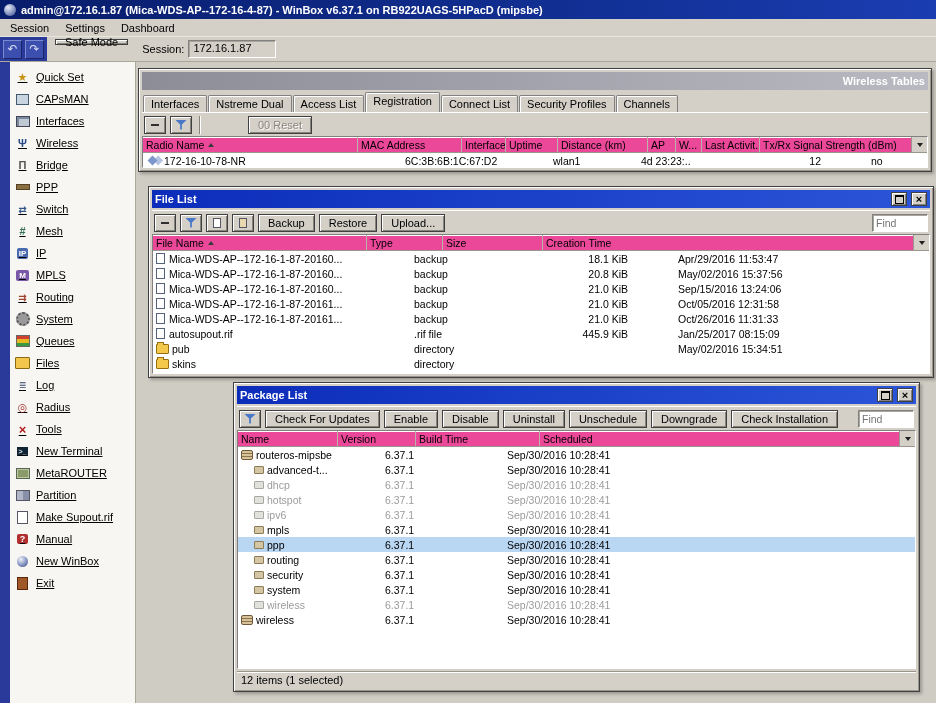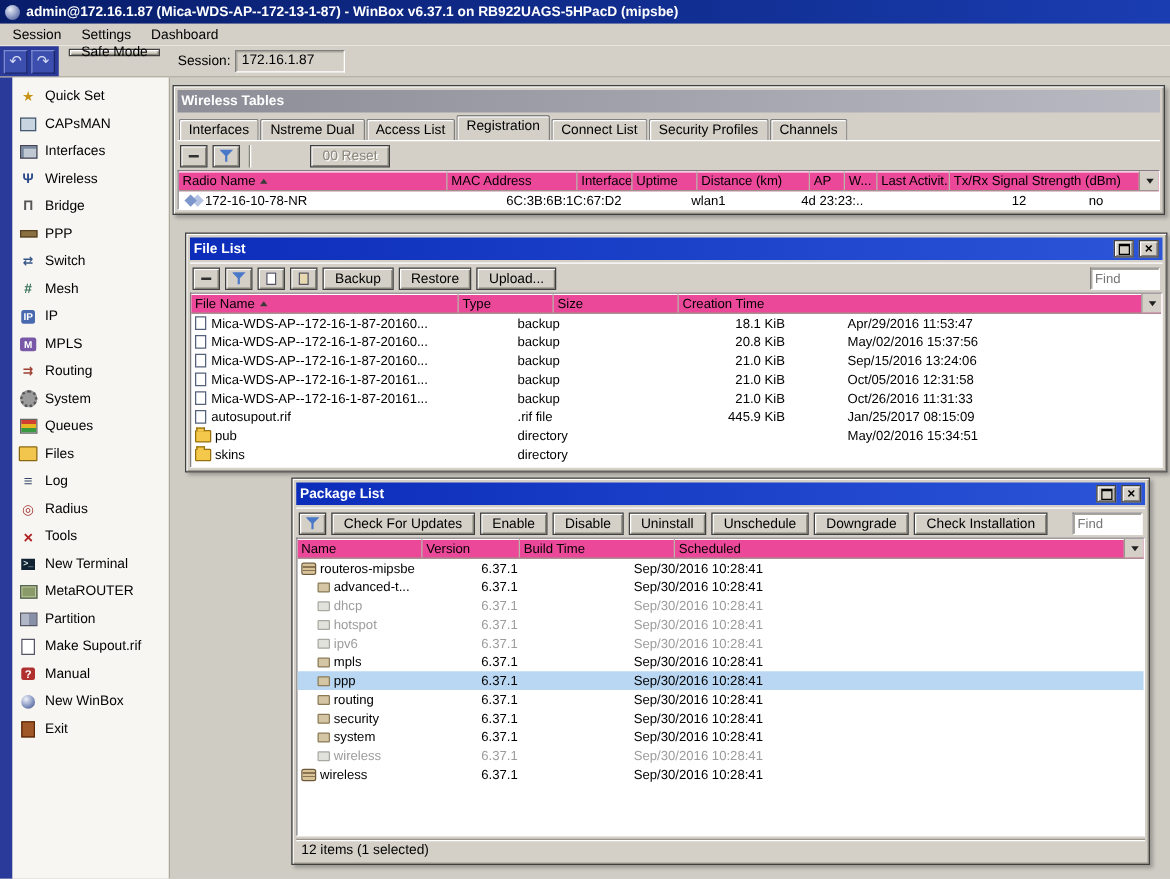--- a/index.html
+++ b/index.html
@@ -16,21 +16,21 @@
 .navzone{flex:none;width:47px;background:#2a3a9a;display:flex;align-items:center;gap:3px;padding:0 3px;}
 .navbtn{width:19px;height:19px;background:#3d4fae;border:1px solid;border-color:#7b8ad0 #1a2568 #1a2568 #7b8ad0;color:#d6ddf4;text-align:center;font-family:"DejaVu Sans",sans-serif;font-size:12px;line-height:17px;}
 .navbtn.undo::before{content:"↶";}
 .navbtn.redo::before{content:"↷";}
 .btn{background:#d4d0c8;border:1px solid #404040;box-shadow:inset 1px 1px 0 #fff,inset -1px -1px 0 #868378;padding:2px 9px;font:inherit;white-space:nowrap;display:inline-flex;align-items:center;gap:4px;}
 .safemode{margin:2px 4px 16px 8px;}
 .sessionlbl{align-self:center;margin-left:10px;}
 .sessionval{align-self:center;margin-left:4px;width:88px;height:18px;padding:1px 4px;background:#d4d0c8;border:1px solid;border-color:#808080 #fff #fff #808080;box-shadow:inset 1px 1px 0 #a9a599;}
 
 
-.main{flex:1;display:flex;min-height:0;}
+.main{flex:1;display:flex;min-height:0;text-decoration:underline;}
 .leftstrip{flex:none;width:10px;background:#2a3a9a;}
 .sidebar{flex:none;width:126px;background:#f7f6f2;border-right:1px solid #aca899;padding-top:4px;}
 .sbitem{height:22px;display:flex;align-items:center;gap:6px;padding:0 5px;white-space:nowrap;}
 .sbico{flex:none;width:15px;height:14px;display:flex;align-items:center;justify-content:center;font-size:10px;}
 .sbico::before{display:block;}
 .i-quickset::before{content:"★";color:#c89418;font-size:11px;}
 .i-capsman::before{content:"";width:11px;height:9px;background:#c8d4e0;border:1px solid #445a6e;}
 .i-interfaces::before{content:"";width:12px;height:9px;background:#c0c8d4;border:1px solid #445;box-shadow:inset 2px 2px 0 #7a8aa0;}
 .i-wireless::before{content:"Ψ";color:#2a4a8a;font-weight:bold;font-size:11px;}
 .i-bridge::before{content:"Π";color:#555;font-weight:bold;font-size:11px;}
@@ -54,21 +54,21 @@
 .i-newwinbox::before{content:"";width:11px;height:11px;border-radius:50%;background:radial-gradient(circle at 35% 30%,#eef2fa,#8593c0 55%,#3a4a85);}
 .i-exit::before{content:"";width:9px;height:11px;background:#a05828;border:1px solid #5a2808;}
 .desktop{flex:1;position:relative;background:#cfccc4;min-width:0;}
 
 
 .win{position:absolute;background:#d4d0c8;border:1px solid #404040;box-shadow:inset 1px 1px 0 #fff,inset -1px -1px 0 #9a968c,2px 2px 3px rgba(0,0,0,.25);padding:3px;display:flex;flex-direction:column;}
 #win-wireless{left:2px;top:6px;width:794px;height:104px;z-index:1;}
 #win-filelist{left:12px;top:124px;width:786px;height:192px;z-index:2;}
 #win-packages{left:97px;top:320px;width:687px;height:310px;z-index:3;}
 .wtitle{flex:none;height:18px;display:flex;align-items:center;gap:2px;padding:0 3px;color:#fff;font-weight:bold;background:linear-gradient(90deg,#0c2dba,#2b55d8);margin-bottom:2px;white-space:nowrap;}
-.wtitle.inactive{background:linear-gradient(90deg,#8d8d98,#b9b9c2);}
+.wtitle.inactive{background:linear-gradient(90deg,#8d8d98,#b9b9c2);text-align:right;}
 .wtext{flex:1;overflow:hidden;}
 .tbtn{flex:none;width:16px;height:14px;margin-left:2px;background:#d4d0c8;border:1px solid #404040;box-shadow:inset 1px 1px 0 #fff,inset -1px -1px 0 #808080;color:#000;display:flex;align-items:center;justify-content:center;}
 .tbtn.max::before{content:"";width:7px;height:6px;border:1px solid #000;border-top-width:2px;}
 .tbtn.close::before{content:"×";font-size:11px;font-weight:bold;line-height:10px;}
 
 
 .tabs{flex:none;height:20px;display:flex;align-items:flex-end;padding:0 1px;}
 .tab{height:17px;padding:2px 7px 0;margin-right:1px;background:#d4d0c8;border:1px solid #808080;border-bottom:none;border-radius:2px 2px 0 0;box-shadow:inset 1px 1px 0 #fff;white-space:nowrap;}
 .tab.active{height:20px;position:relative;z-index:2;}
 
@@ -115,21 +115,21 @@
 .c-fname{width:214px;}.c-ftype{width:76px;}.c-fsize{width:100px;}
 .c-pname{width:100px;}.c-pver{width:78px;}.c-pbuild{width:124px;}
 </style>
 </head>
 <body>
 
 <div class="screen">
 
   <div class="titlebar">
     <span class="appico"></span>
-    <span>admin@172.16.1.87 (Mica-WDS-AP--172-13-1-87) - WinBox v6.37.1 on RB922UAGS-5HPacD (mipsbe)</span>
+    <span>admin@172.16.1.87 (Mica-WDS-AP--172-16-4-87) - WinBox v6.37.1 on RB922UAGS-5HPacD (mipsbe)</span>
   </div>
 
   <div class="menubar">
     <span class="mitem">Session</span>
     <span class="mitem">Settings</span>
     <span class="mitem">Dashboard</span>
   </div>
 
   <div class="apptoolbar">
     <div class="navzone">

